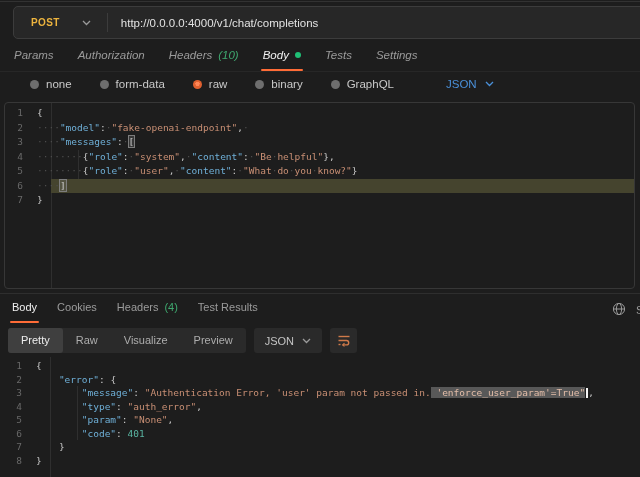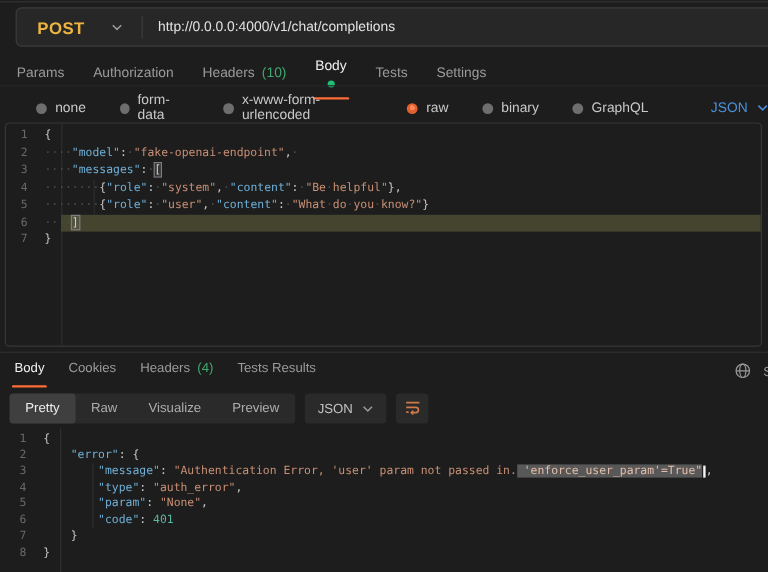--- a/index.html
+++ b/index.html
@@ -11,30 +11,30 @@
   }
   .hairline-top { position:absolute; top:1px; left:0; right:0; height:1px; background:#323232; }
 
   
   .url-row {
     position:absolute; top:6px; left:13px; width:660px; height:33px;
     background:#272727; border:1px solid #3c3c3c; border-radius:5px;
     display:flex; align-items:center;
   }
   .method { display:flex; align-items:center; gap:22px; padding:0 16px 0 17px; cursor:pointer; }
-  .method-label { color:#edb43e; font-weight:bold; font-size:14px; letter-spacing:.4px; }
+  .method-label { color:#edb43e; font-weight:bold; font-size:10px; letter-spacing:.4px; }
   .vdiv { width:1px; height:19px; background:#3c3c3c; }
   .url-text { margin-left:13px; font-size:11.5px; color:#e2e2e2; white-space:nowrap;text-align:right; }
   .chev { width:9px; height:6px; display:inline-block; }
   .chev svg { display:block; }
 
   
-  .req-tabs { position:absolute; top:49px; left:14px; display:flex; gap:24px; font-size:11.5px; color:#9b9b9b; }
+  .req-tabs { position:absolute; top:49px; left:14px; display:flex; gap:24px; font-size:11.5px; color:#9b9b9b;font-style:italic; }
   .tab { position:relative; display:flex; align-items:center; gap:6px; cursor:pointer; padding-bottom:3px; }
-  .tab.active { color:#f0f0f0;flex-direction:column; }
+  .tab.active { color:#f0f0f0; }
   .tab.active::after { content:""; position:absolute; left:-2px; right:-2px; bottom:-7px; height:2px; background:#ff6c37; border-radius:1px; }
   .tab .count { color:#3fa86f;text-align:center; }
   .dot { width:6px; height:6px; border-radius:50%; background:#1fbf75; }
   .tabs-divider { position:absolute; top:71px; left:0; right:0; height:1px; background:#272727; }
 
   
   .mode-row { position:absolute; top:78px; left:30px; display:flex; align-items:center; gap:28px; font-size:11.5px; color:#c9c9c9; }
   .mode { display:flex; align-items:center; gap:7px; cursor:pointer; }
   .radio { width:9px; height:9px; border-radius:50%; background:#6e6e6e; }
   .radio.sel { background:radial-gradient(circle at 50% 42%, #ff8757 0 2px, #e0602f 2.2px); }
@@ -123,24 +123,20 @@
 <div class="mode-row">
   <div class="mode">
       <span class="radio"></span>
       <span>none</span>
     </div>
   <div class="mode">
       <span class="radio"></span>
       <span>form-data</span>
     </div>
   <div class="mode">
-      <span class="radio"></span>
-      <span>x-www-form-urlencoded</span>
-    </div>
-  <div class="mode">
       <span class="radio sel"></span>
       <span>raw</span>
     </div>
   <div class="mode">
       <span class="radio"></span>
       <span>binary</span>
     </div>
   <div class="mode">
       <span class="radio"></span>
       <span>GraphQL</span>
@@ -174,21 +170,21 @@
       <span>Body</span>
     </div>
   <div class="tab">
       <span>Cookies</span>
     </div>
   <div class="tab">
       <span>Headers</span>
       <span class="count">(4)</span>
     </div>
   <div class="tab">
-      <span>Tests Results</span>
+      <span>Test Results</span>
     </div>
 </div>
 <div class="resp-right">
   <span>
     <svg width="14" height="14" viewBox="0 0 14 14" fill="none" stroke="#9a9a9a" stroke-width="1">
       <circle cx="7" cy="7" r="5.6"></circle>
         <ellipse cx="7" cy="7" rx="2.6" ry="5.6"></ellipse>
         <line x1="1.4" y1="7" x2="12.6" y2="7"></line>
     </svg>
   </span>

